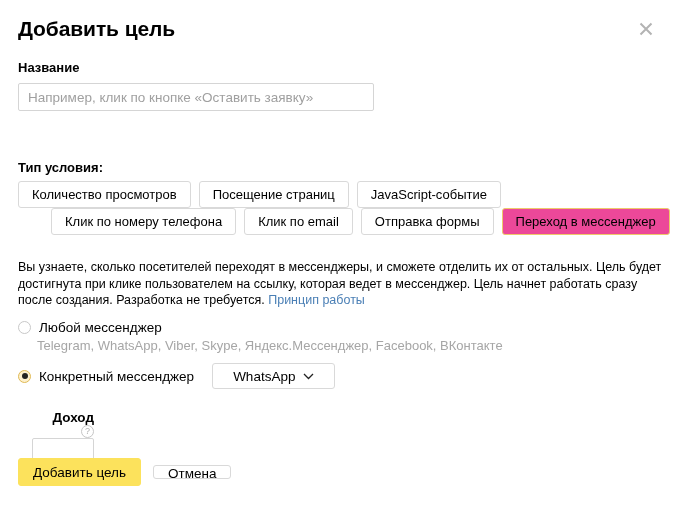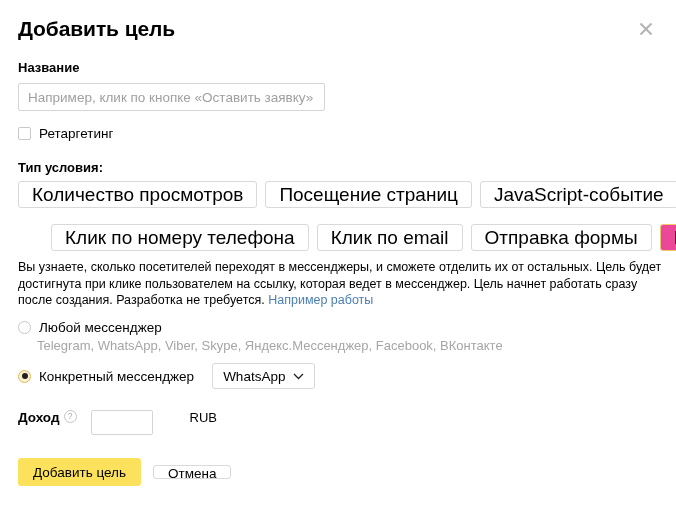--- a/index.html
+++ b/index.html
@@ -53,21 +53,21 @@
   #name-label {
     position: absolute;
     left: 18px;
     top: 60px;
   }
 
   .text-input {
     position: absolute;
     left: 18px;
     top: 83px;
-    width: 307px;
+    width: 356px;
     height: 28px;
     box-sizing: border-box;
     border: 1px solid #d5d5d5;
     border-radius: 2px;
     background: #fff;
     font-family: "Liberation Sans", sans-serif;
     font-size: 13.5px;
     color: #000;
     padding: 0 9px;
     outline: none;
@@ -104,30 +104,30 @@
   }
 
   
   .tab-row {
     position: absolute;
     left: 18px;
     display: flex;
     gap: 8px;
   }
   #tab-row-1 { top: 181px; }
-  #tab-row-2 { top: 224px; padding-left: 33px; }
+  #tab-row-2 { top: 208px; padding-left: 33px; }
 
   .tab-btn {
     height: 27px;
     box-sizing: border-box;
     border: 1px solid #d9d9d9;
     border-radius: 3px;
     background: #fff;
     font-family: "Liberation Sans", sans-serif;
-    font-size: 19px;
+    font-size: 13px;
     color: #000;
     padding: 0 13px;
     cursor: pointer;
     white-space: nowrap;
     line-height: 25px;
   }
   .tab-btn.selected {
     background: #ec4899;
     border-color: #edc96b;
   }
@@ -201,37 +201,38 @@
 
   .select-box {
     margin-left: 18px;
     height: 26px;
     box-sizing: border-box;
     border: 1px solid #d9d9d9;
     border-radius: 3px;
     background: #fff;
     display: flex;
     align-items: center;
-    padding: 0 10px;
+    padding: 0 20px;
     gap: 8px;
     cursor: pointer;
   }
   .select-value {
     font-size: 13.5px;
     color: #000;
   }
   .chevron { display: block; }
 
   
   #income-row {
     position: absolute;
     left: 18px;
     top: 410px;
     display: flex;
-    align-items: flex-start;
+    align-items: flex-end;
+    flex-direction: column;
   }
   #income-label {
     font-size: 13.5px;
     font-weight: bold;
     color: #000;
   }
   .help-icon {
     margin-left: 4px;
     width: 13px;
     height: 13px;
@@ -309,42 +310,38 @@
   <div class="close-icon">
     <svg width="22" height="22" viewBox="0 0 22 22" aria-hidden="true">
       <path d="M5.5 5.5 L16.5 16.5 M16.5 5.5 L5.5 16.5" stroke="#b3b3b3" stroke-width="2" stroke-linecap="butt"></path>
     </svg>
   </div>
 
   <div class="field-label" id="name-label">Название</div>
 
   <input class="text-input" id="goal-name-input" type="text" placeholder="Например, клик по кнопке «Оставить заявку»" style="">
 
-  <div class="checkbox-row">
-    <span class="checkbox-box"></span>
-    <span class="checkbox-label">Ретаргетинг</span>
-  </div>
 
   <div class="field-label" id="cond-label">Тип условия:</div>
 
   <div class="tab-row" id="tab-row-1">
     <button class="tab-btn">Количество просмотров</button>
     <button class="tab-btn">Посещение страниц</button>
     <button class="tab-btn">JavaScript-событие</button>
   </div>
 
   <div class="tab-row" id="tab-row-2">
     <button class="tab-btn">Клик по номеру телефона</button>
     <button class="tab-btn">Клик по email</button>
     <button class="tab-btn">Отправка формы</button>
     <button class="tab-btn selected">Переход в мессенджер</button>
   </div>
 
   <div class="description">
-    <span>Вы узнаете, сколько посетителей переходят в мессенджеры, и сможете отделить их от остальных. Цель будет достигнута при клике пользователем на ссылку, которая ведет в мессенджер. Цель начнет работать сразу после создания. Разработка не требуется. </span><a>Например работы</a>
+    <span>Вы узнаете, сколько посетителей переходят в мессенджеры, и сможете отделить их от остальных. Цель будет достигнута при клике пользователем на ссылку, которая ведет в мессенджер. Цель начнет работать сразу после создания. Разработка не требуется. </span><a>Принцип работы</a>
   </div>
 
   <div class="radio-row" id="radio-any">
     <span class="radio-circle"></span>
     <span class="radio-label">Любой мессенджер</span>
   </div>
 
   <div class="messenger-list">Telegram, WhatsApp, Viber, Skype, Яндекс.Мессенджер, Facebook, ВКонтакте</div>
 
   <div class="radio-row" id="radio-specific">

